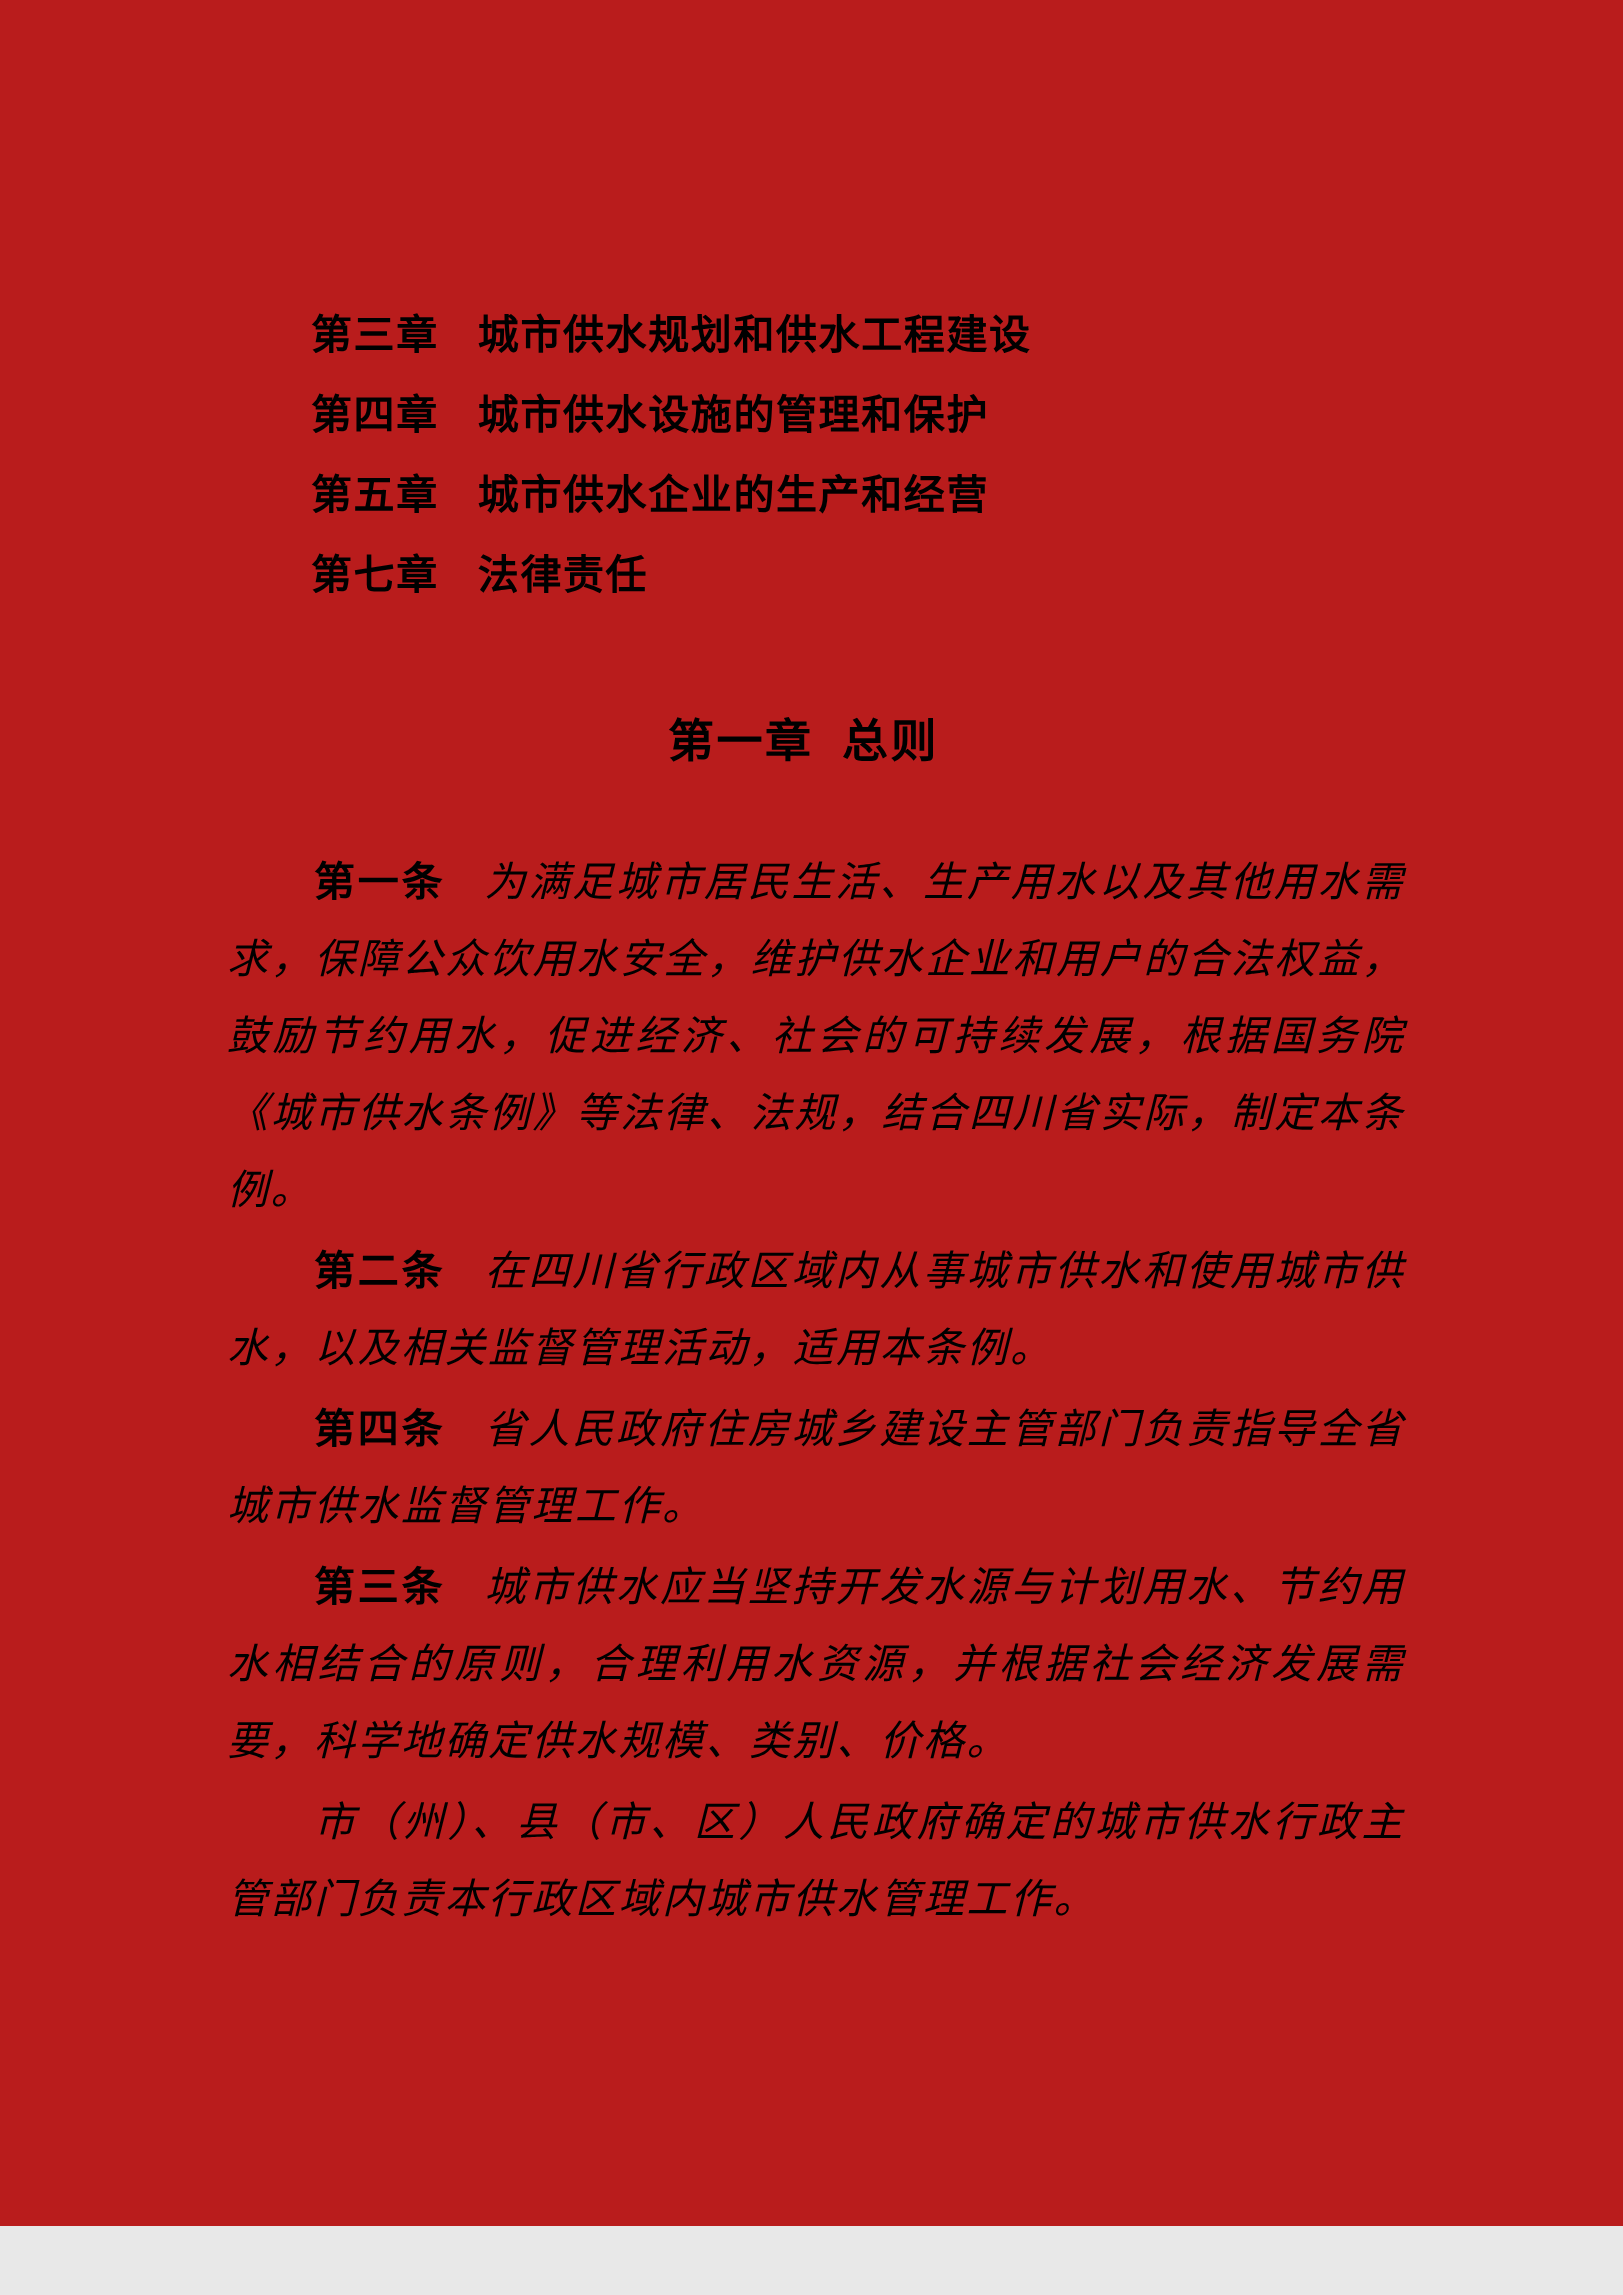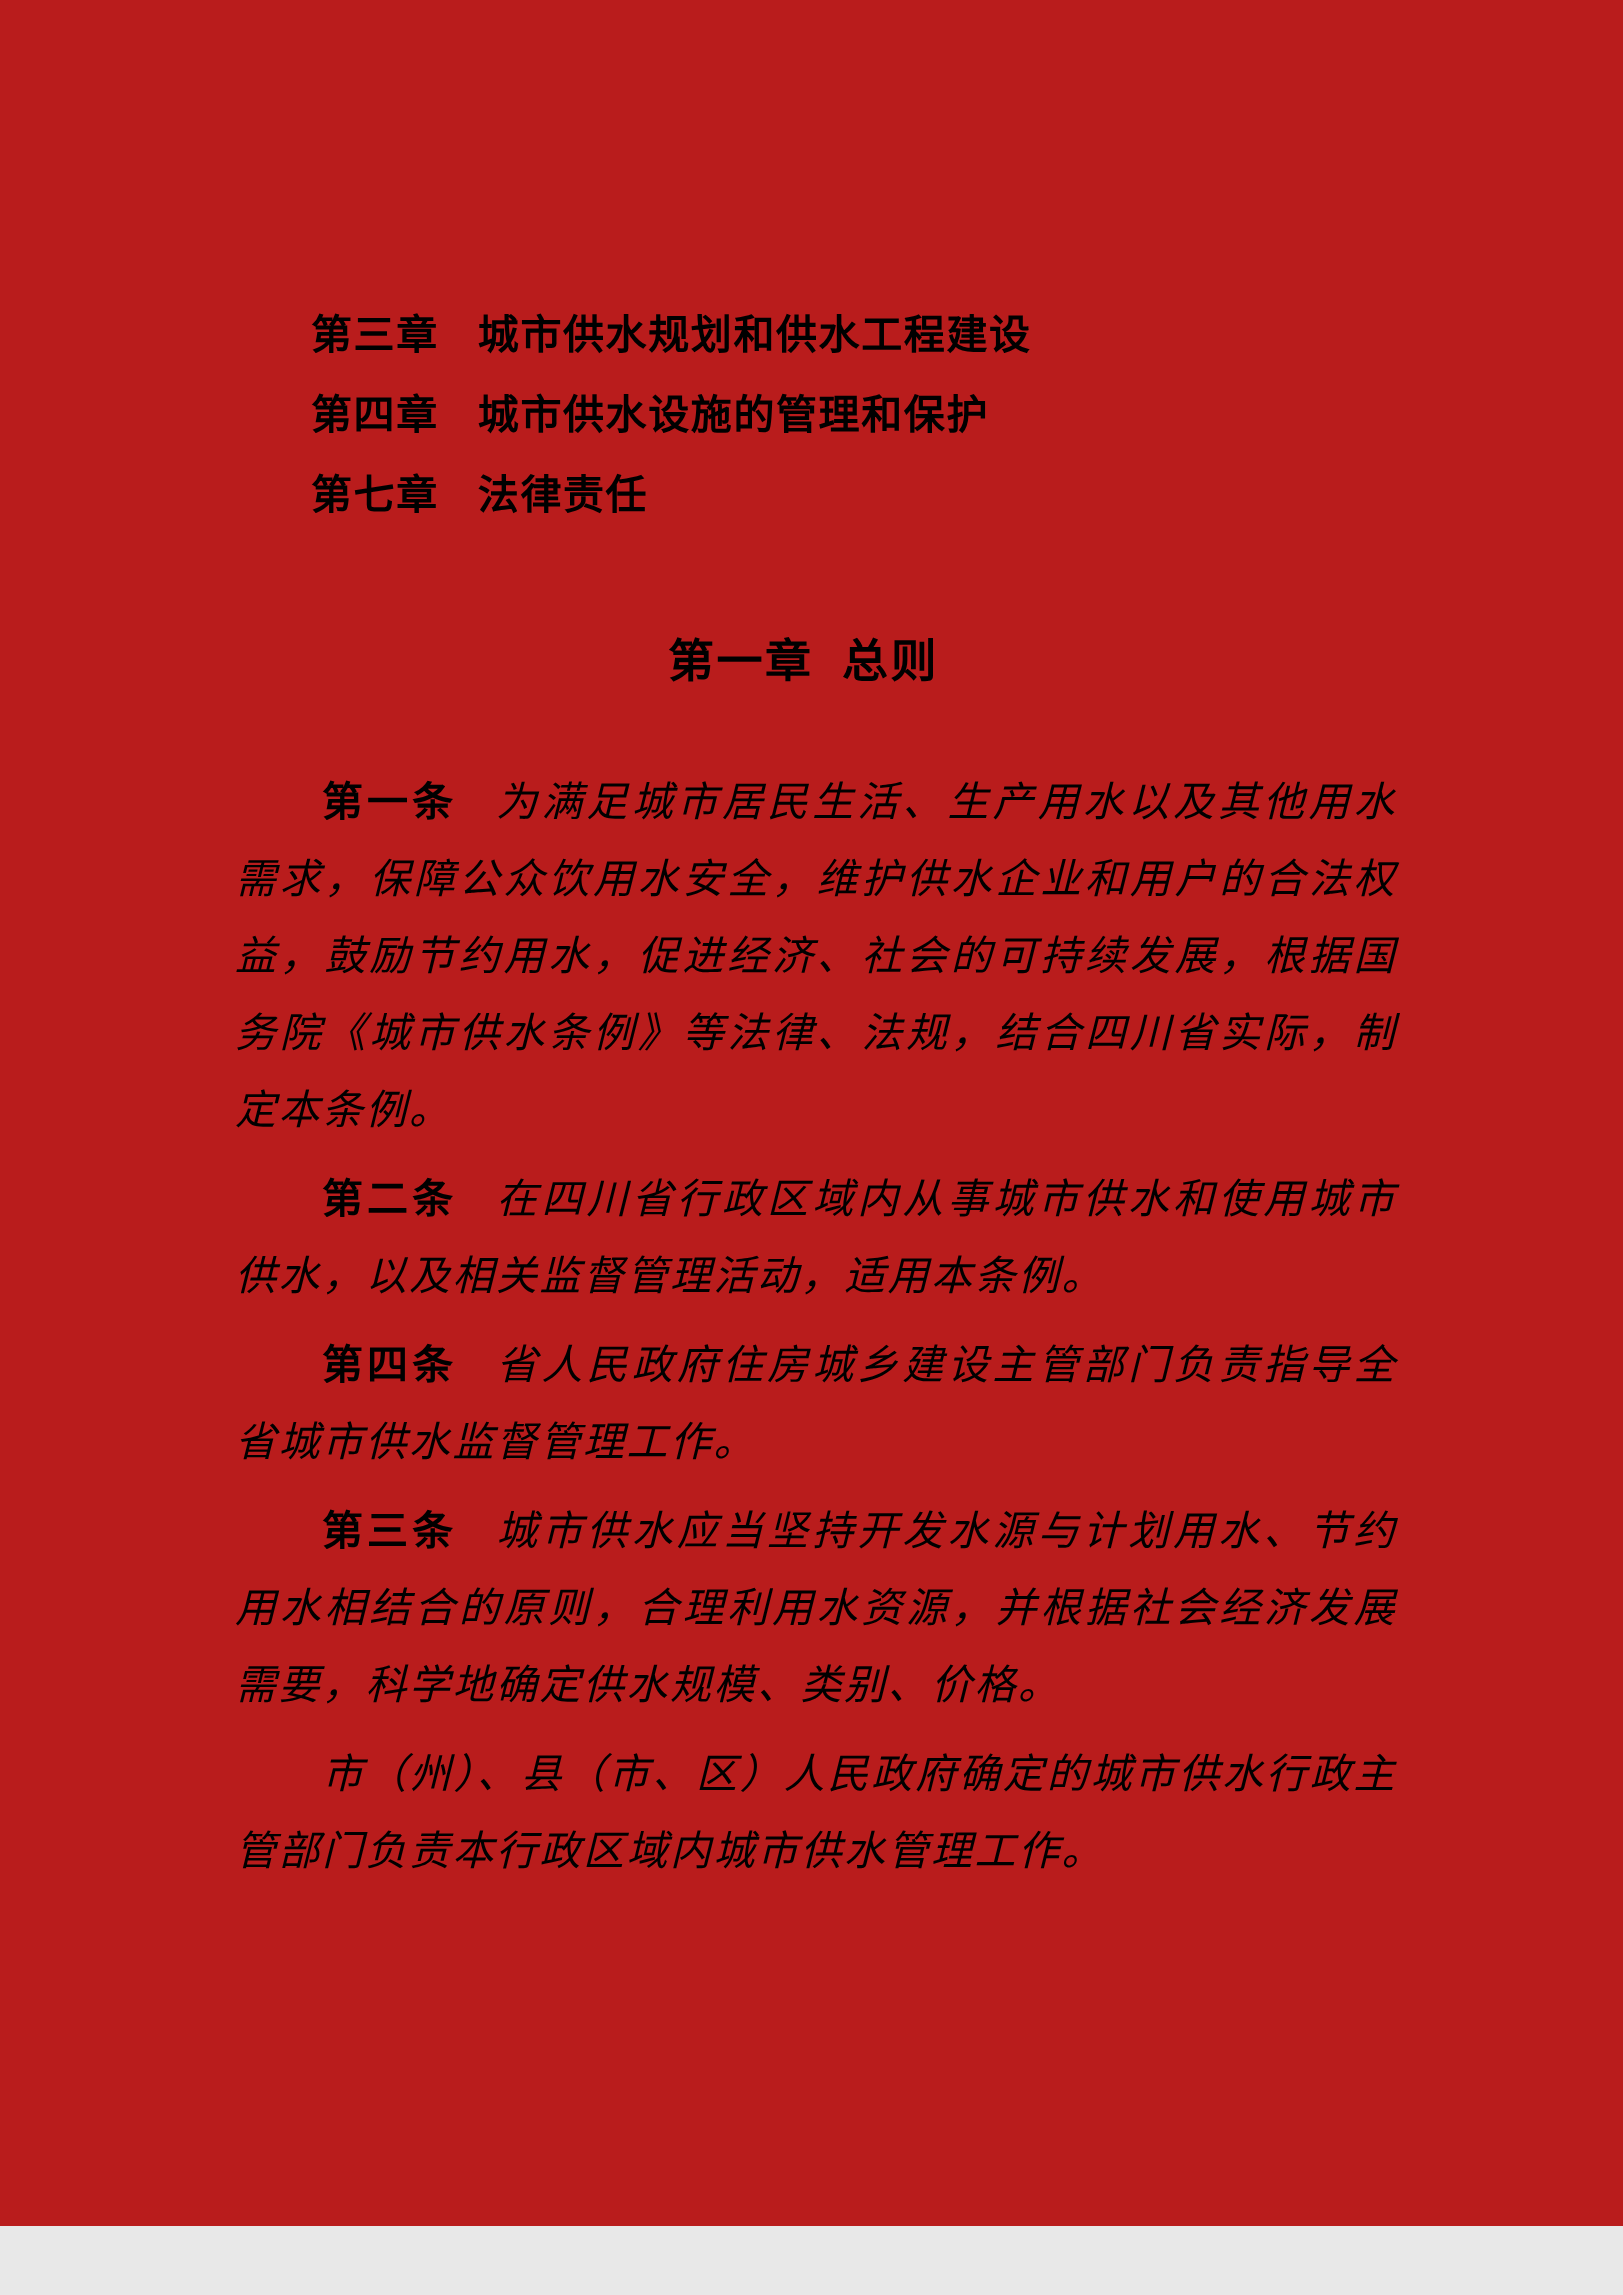--- a/index.html
+++ b/index.html
@@ -41,21 +41,21 @@
     font-weight: 700;
     letter-spacing: 2.5px;
     word-spacing: 13px;
     font-family: "Liberation Sans", sans-serif;
   }
   
   .articles {
     margin: 63px 214px 0 223px; 
   }
   .article {
-    margin: 12px;
+    margin: 4px;
     font-size: 41px;
     line-height: 77px;
     letter-spacing: 2.5px;
     text-align: justify;
     text-justify: inter-character;
     text-indent: 87px; 
   }
   .article-label {
     font-family: "Liberation Sans", sans-serif;
     font-weight: 800;
@@ -73,20 +73,23 @@
 <div class="page">
 
   <nav class="toc">
     <div class="toc-row">
       <span class="toc-chapter">第三章</span><span class="toc-title">城市供水规划和供水工程建设</span>
     </div>
     <div class="toc-row">
       <span class="toc-chapter">第四章</span><span class="toc-title">城市供水设施的管理和保护</span>
     </div>
     <div class="toc-row">
+      <span class="toc-chapter">第五章</span><span class="toc-title">城市供水企业的生产和经营</span>
+    </div>
+    <div class="toc-row">
       <span class="toc-chapter">第七章</span><span class="toc-title">法律责任</span>
     </div>
   </nav>
 
   <h1 class="chapter-heading">第一章 总则</h1>
 
   <main class="articles">
     <p class="article">
       <span class="article-label">第一条</span><span class="article-text">为满足城市居民生活、生产用水以及其他用水需求，保障公众饮用水安全，维护供水企业和用户的合法权益，鼓励节约用水，促进经济、社会的可持续发展，根据国务院《城市供水条例》等法律、法规，结合四川省实际，制定本条例。</span>
     </p>

